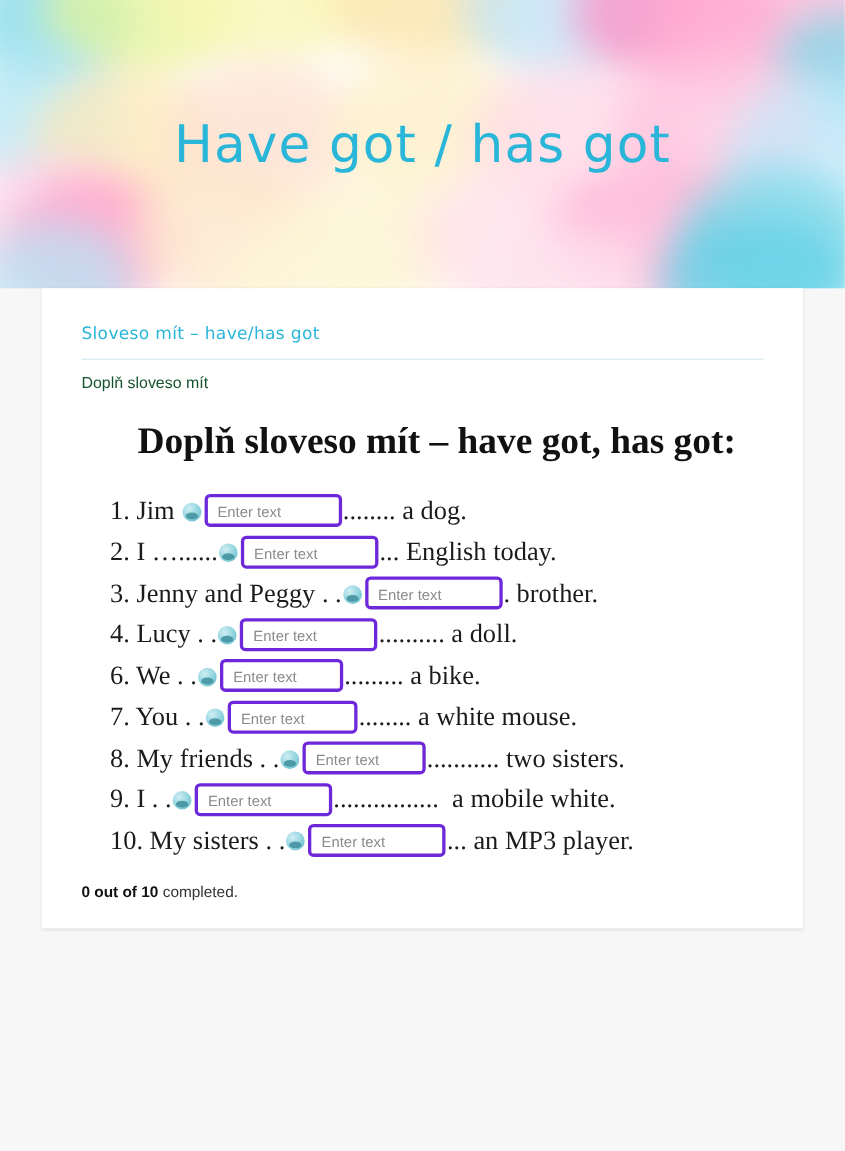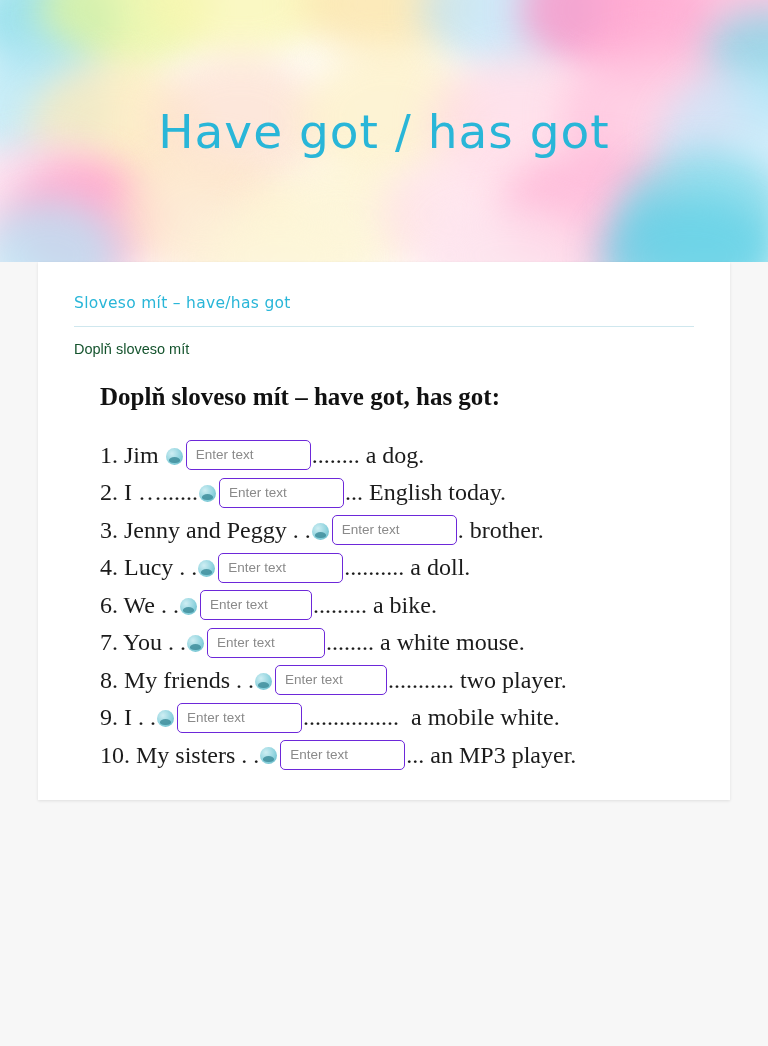--- a/index.html
+++ b/index.html
@@ -71,23 +71,24 @@
   .instruction {
     font-size: 14.5px;
     color: #14532d;
     margin-top: 14px;
     margin-bottom: 6px;
   }
 
   .exercise-heading {
     font-family: "Liberation Serif", serif;
     font-weight: bold;
-    font-size: 25px;
+    font-size: 34px;
     color: #111111;
     margin: 26px 0 0 26px;
+    text-align: center;
   }
 
   .qlist {
     margin: 26px 0 0 0;
     padding: 0 0 0 0;
     list-style: none;
     font-family: "Liberation Serif", serif;
     font-size: 24px;
     color: #1b1b1b;
     line-height: 1.56;
@@ -100,21 +101,21 @@
   .seg { white-space: pre-wrap; }
 
   
   .txtinput {
     display: inline-block;
     vertical-align: middle;
     box-sizing: border-box;
     height: 30px;
     line-height: 28px;
     padding: 0 9px;
-    border: 1px solid #6d28d9;
+    border: 3px solid #6d28d9;
     border-radius: 5px;
     background: #ffffff;
     font-family: "Liberation Sans", sans-serif;
     font-size: 13.5px;
     color: #8a8a8a;
     margin: 0 1px;
     position: relative;
     top: -2px;
     cursor: text;
     white-space: nowrap;
@@ -200,19 +201,22 @@
 
     <div class="exercise-heading">Doplň sloveso mít – have got, has got:</div>
 
     <ul class="qlist" id="qlist">
         <li><span class="num">1.</span><span class="seg"> Jim </span><span class="bubble"></span><span class="txtinput w125">Enter text</span><span class="seg">........ a dog.</span></li>
         <li><span class="num">2.</span><span class="seg"> I …......</span><span class="bubble"></span><span class="txtinput w125">Enter text</span><span class="seg">... English today.</span></li>
         <li><span class="num">3.</span><span class="seg"> Jenny and Peggy . .</span><span class="bubble"></span><span class="txtinput w125">Enter text</span><span class="seg">. brother.</span></li>
         <li><span class="num">4.</span><span class="seg"> Lucy . .</span><span class="bubble"></span><span class="txtinput w125">Enter text</span><span class="seg">.......... a doll.</span></li>
         <li><span class="num">6.</span><span class="seg"> We . .</span><span class="bubble"></span><span class="txtinput w112">Enter text</span><span class="seg">......... a bike.</span></li>
         <li><span class="num">7.</span><span class="seg"> You . .</span><span class="bubble"></span><span class="txtinput w118">Enter text</span><span class="seg">........ a white mouse.</span></li>
-        <li><span class="num">8.</span><span class="seg"> My friends . .</span><span class="bubble"></span><span class="txtinput w112">Enter text</span><span class="seg">........... two player.</span></li>
+        <li><span class="num">8.</span><span class="seg"> My friends . .</span><span class="bubble"></span><span class="txtinput w112">Enter text</span><span class="seg">........... two sisters.</span></li>
         <li><span class="num">9.</span><span class="seg"> I . .</span><span class="bubble"></span><span class="txtinput w125">Enter text</span><span class="seg">................  a mobile white.</span></li>
         <li><span class="num">10.</span><span class="seg"> My sisters . .</span><span class="bubble"></span><span class="txtinput w125">Enter text</span><span class="seg">... an MP3 player.</span></li>
       </ul>
 
+    <div class="progress">
+      <b>0 out of 10</b><span> completed.</span>
+    </div>
   </div>
 </div>
 
 </body></html>

